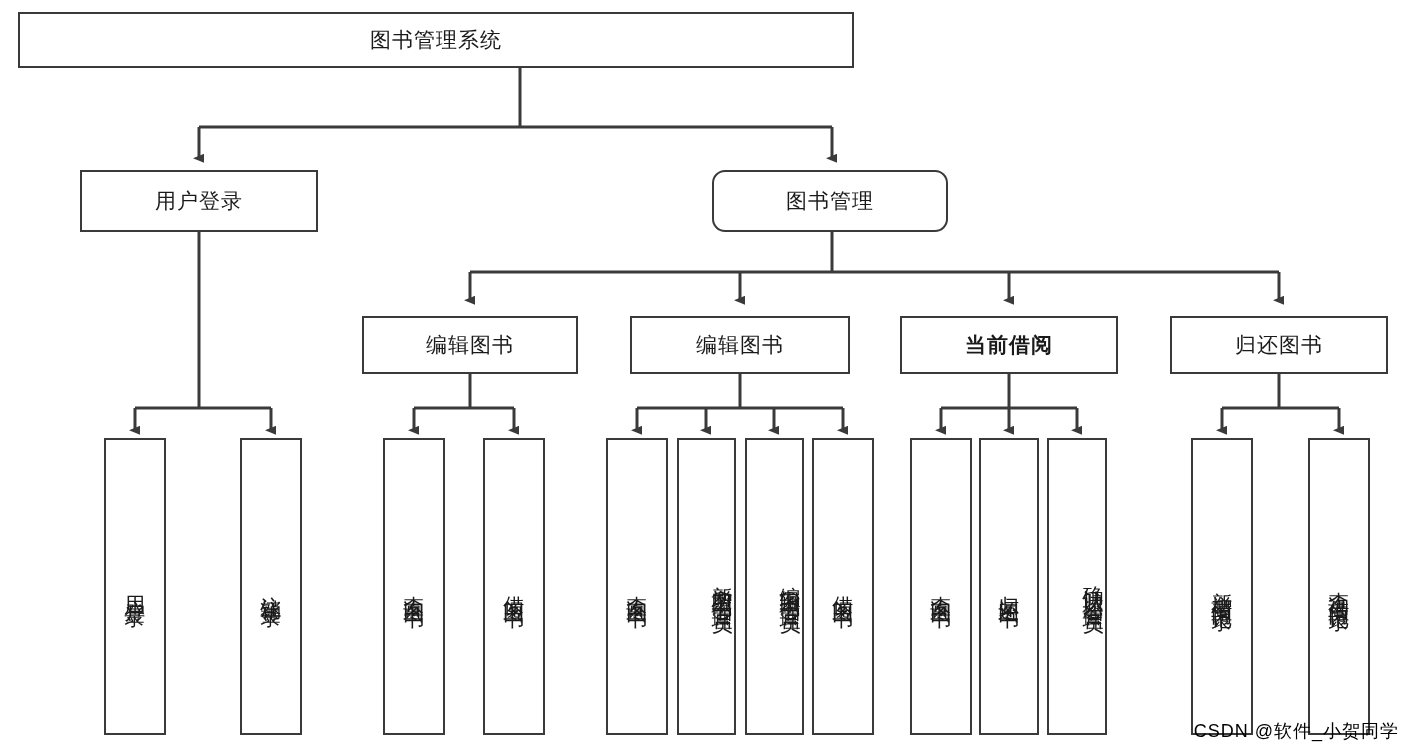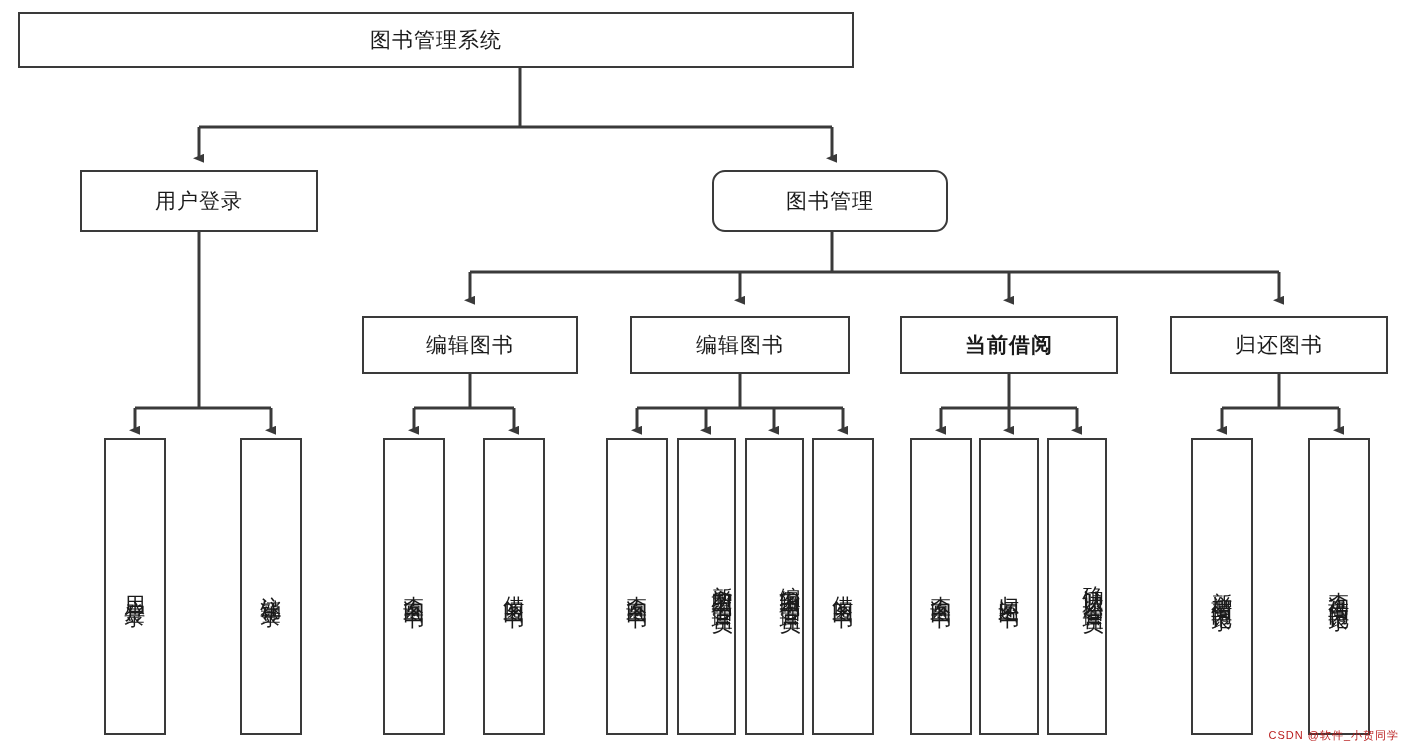--- a/index.html
+++ b/index.html
@@ -40,22 +40,22 @@
     letter-spacing:4px;
     padding:4px 0;
     white-space:nowrap;
     overflow:hidden;
   }
   .node.v.top{ align-items:flex-start; justify-content:center; }
   .watermark{
     position:absolute;
     right:6px;
     bottom:4px;
-    font-size:11px;
-    color:#b91c1c;
+    font-size:18px;
+    color:#000000;
     letter-spacing:1px;
     white-space:nowrap;
   }
   svg.links{
     position:absolute;left:0;top:0;width:1405px;height:747px;
     pointer-events:none;
   }
 </style>
 </head>
 <body>

